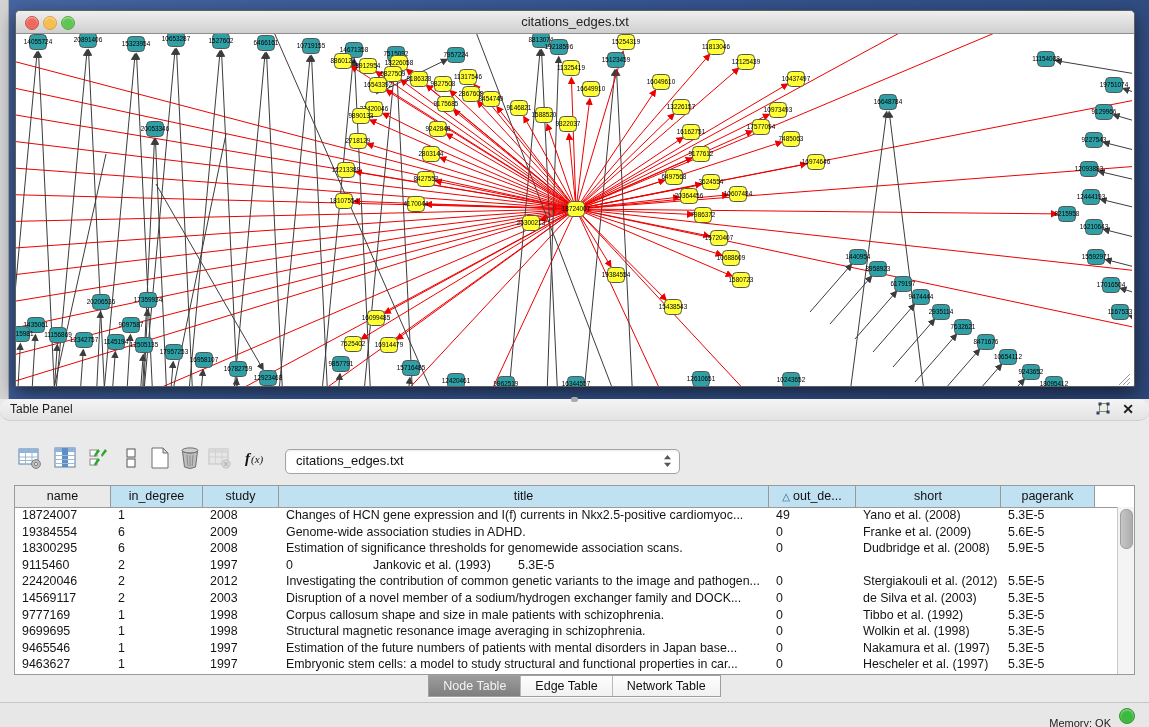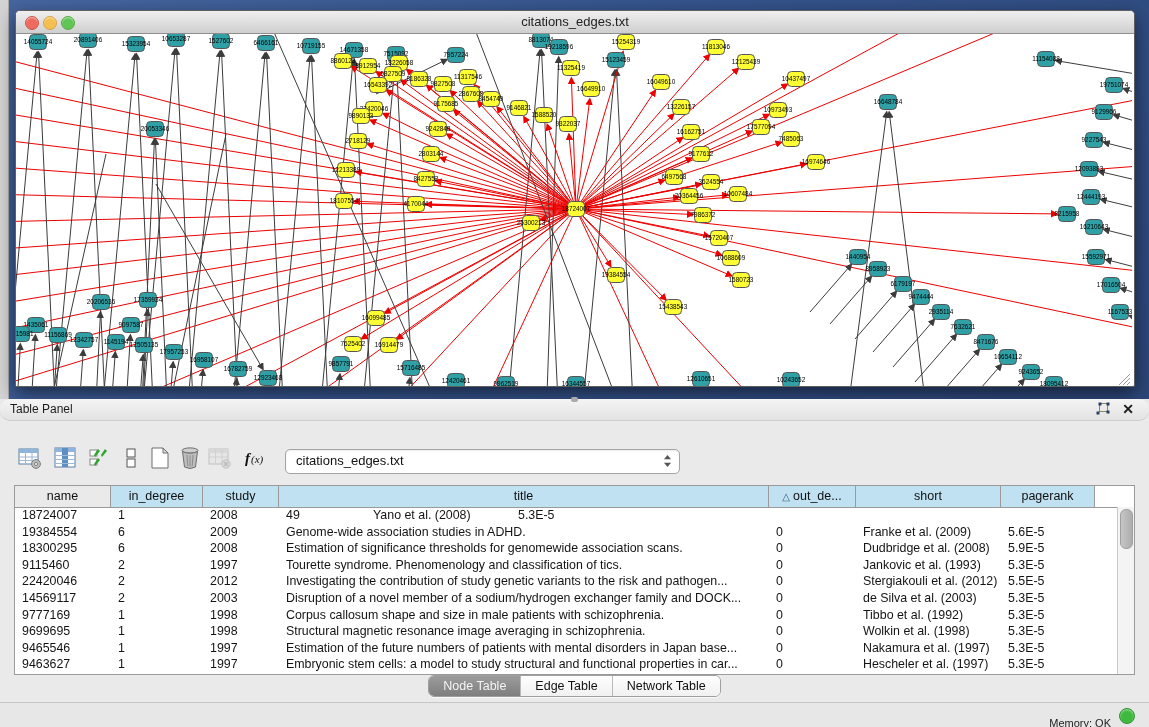--- a/index.html
+++ b/index.html
@@ -56,21 +56,21 @@
   .tbody{position:absolute;left:0;top:21px;right:16px;bottom:0;overflow:hidden;}
   .tr{display:flex;height:16.6px;line-height:16.6px;font-size:12.4px;color:#141414;}
   .td{box-sizing:border-box;padding-left:7px;overflow:hidden;white-space:nowrap;}
   .vscroll{position:absolute;right:0;top:21px;bottom:0;width:16px;background:#F4F4F4;
     border-left:1px solid #C9C9C9;}
   .vthumb{position:absolute;left:2px;top:2px;width:11px;height:38px;border-radius:6px;
     background:linear-gradient(90deg,#C6C6C6,#ADADAD);border:1px solid #9f9f9f;}
   
   .tabsrow{position:absolute;left:0;top:675px;width:1149px;height:23px;
     display:flex;justify-content:center;}
-  .seg{display:flex;height:20px;border:1px solid #9F9F9F;border-radius:6px;overflow:hidden;
+  .seg{display:flex;height:20px;border:1px solid #9F9F9F;border-radius:0;overflow:hidden;
     background:#FCFCFC;box-shadow:0 1px 0 rgba(255,255,255,.7);}
   .seg .tab{padding:0 14px;line-height:20px;font-size:12.5px;color:#111;
     background:linear-gradient(#FEFEFE,#F1F1F1);border-right:1px solid #B9B9B9;}
   .seg .tab:last-child{border-right:none;}
   .seg .tab.selected{background:linear-gradient(#9C9C9C,#7E7E7E);color:#F4F4F4;}
   
   .statusbar{position:absolute;left:0;top:702px;width:1149px;height:25px;
     background:#E7E7E7;border-top:1px solid #C6C6C6;}
   .mem-label{position:absolute;right:38px;top:8px;line-height:24px;font-size:11px;color:#222;}
   .mem-dot{position:absolute;right:14px;top:5px;width:14px;height:14px;border-radius:50%;
@@ -792,20 +792,21 @@
         <div class="th mapped" style="width: 87px;"><span class="sortmark">△</span>out_de...</div>
         <div class="th mapped" style="width: 145px;">short</div>
         <div class="th mapped" style="width: 94px;">pagerank</div>
         <div class="th" style="flex: 1 1 0%; background: rgb(255, 255, 255); border-right: none;"></div>
       </div>
     <div class="tbody" id="tbody">
         <div class="tr">
           <div class="td" style="width: 96px;">18724007</div>
           <div class="td" style="width: 92px;">1</div>
           <div class="td" style="width: 76px;">2008</div>
+          <div class="td" style="width: 490px;">Changes of HCN gene expression and I(f) currents in Nkx2.5-positive cardiomyoc...</div>
           <div class="td" style="width: 87px;">49</div>
           <div class="td" style="width: 145px;">Yano et al. (2008)</div>
           <div class="td" style="width: 94px;">5.3E-5</div>
         </div>
         <div class="tr">
           <div class="td" style="width: 96px;">19384554</div>
           <div class="td" style="width: 92px;">6</div>
           <div class="td" style="width: 76px;">2009</div>
           <div class="td" style="width: 490px;">Genome-wide association studies in ADHD.</div>
           <div class="td" style="width: 87px;">0</div>
@@ -818,30 +819,29 @@
           <div class="td" style="width: 76px;">2008</div>
           <div class="td" style="width: 490px;">Estimation of significance thresholds for genomewide association scans.</div>
           <div class="td" style="width: 87px;">0</div>
           <div class="td" style="width: 145px;">Dudbridge et al. (2008)</div>
           <div class="td" style="width: 94px;">5.9E-5</div>
         </div>
         <div class="tr">
           <div class="td" style="width: 96px;">9115460</div>
           <div class="td" style="width: 92px;">2</div>
           <div class="td" style="width: 76px;">1997</div>
-          <div class="td" style="width: 490px;">Tourette syndrome. Phenomenology and classification of tics.</div>
           <div class="td" style="width: 87px;">0</div>
           <div class="td" style="width: 145px;">Jankovic et al. (1993)</div>
           <div class="td" style="width: 94px;">5.3E-5</div>
         </div>
         <div class="tr">
           <div class="td" style="width: 96px;">22420046</div>
           <div class="td" style="width: 92px;">2</div>
           <div class="td" style="width: 76px;">2012</div>
-          <div class="td" style="width: 490px;">Investigating the contribution of study genetic variants to the risk and pathogen...</div>
+          <div class="td" style="width: 490px;">Investigating the contribution of common genetic variants to the image and pathogen...</div>
           <div class="td" style="width: 87px;">0</div>
           <div class="td" style="width: 145px;">Stergiakouli et al. (2012)</div>
           <div class="td" style="width: 94px;">5.5E-5</div>
         </div>
         <div class="tr">
           <div class="td" style="width: 96px;">14569117</div>
           <div class="td" style="width: 92px;">2</div>
           <div class="td" style="width: 76px;">2003</div>
           <div class="td" style="width: 490px;">Disruption of a novel member of a sodium/hydrogen exchanger family and DOCK...</div>
           <div class="td" style="width: 87px;">0</div>

